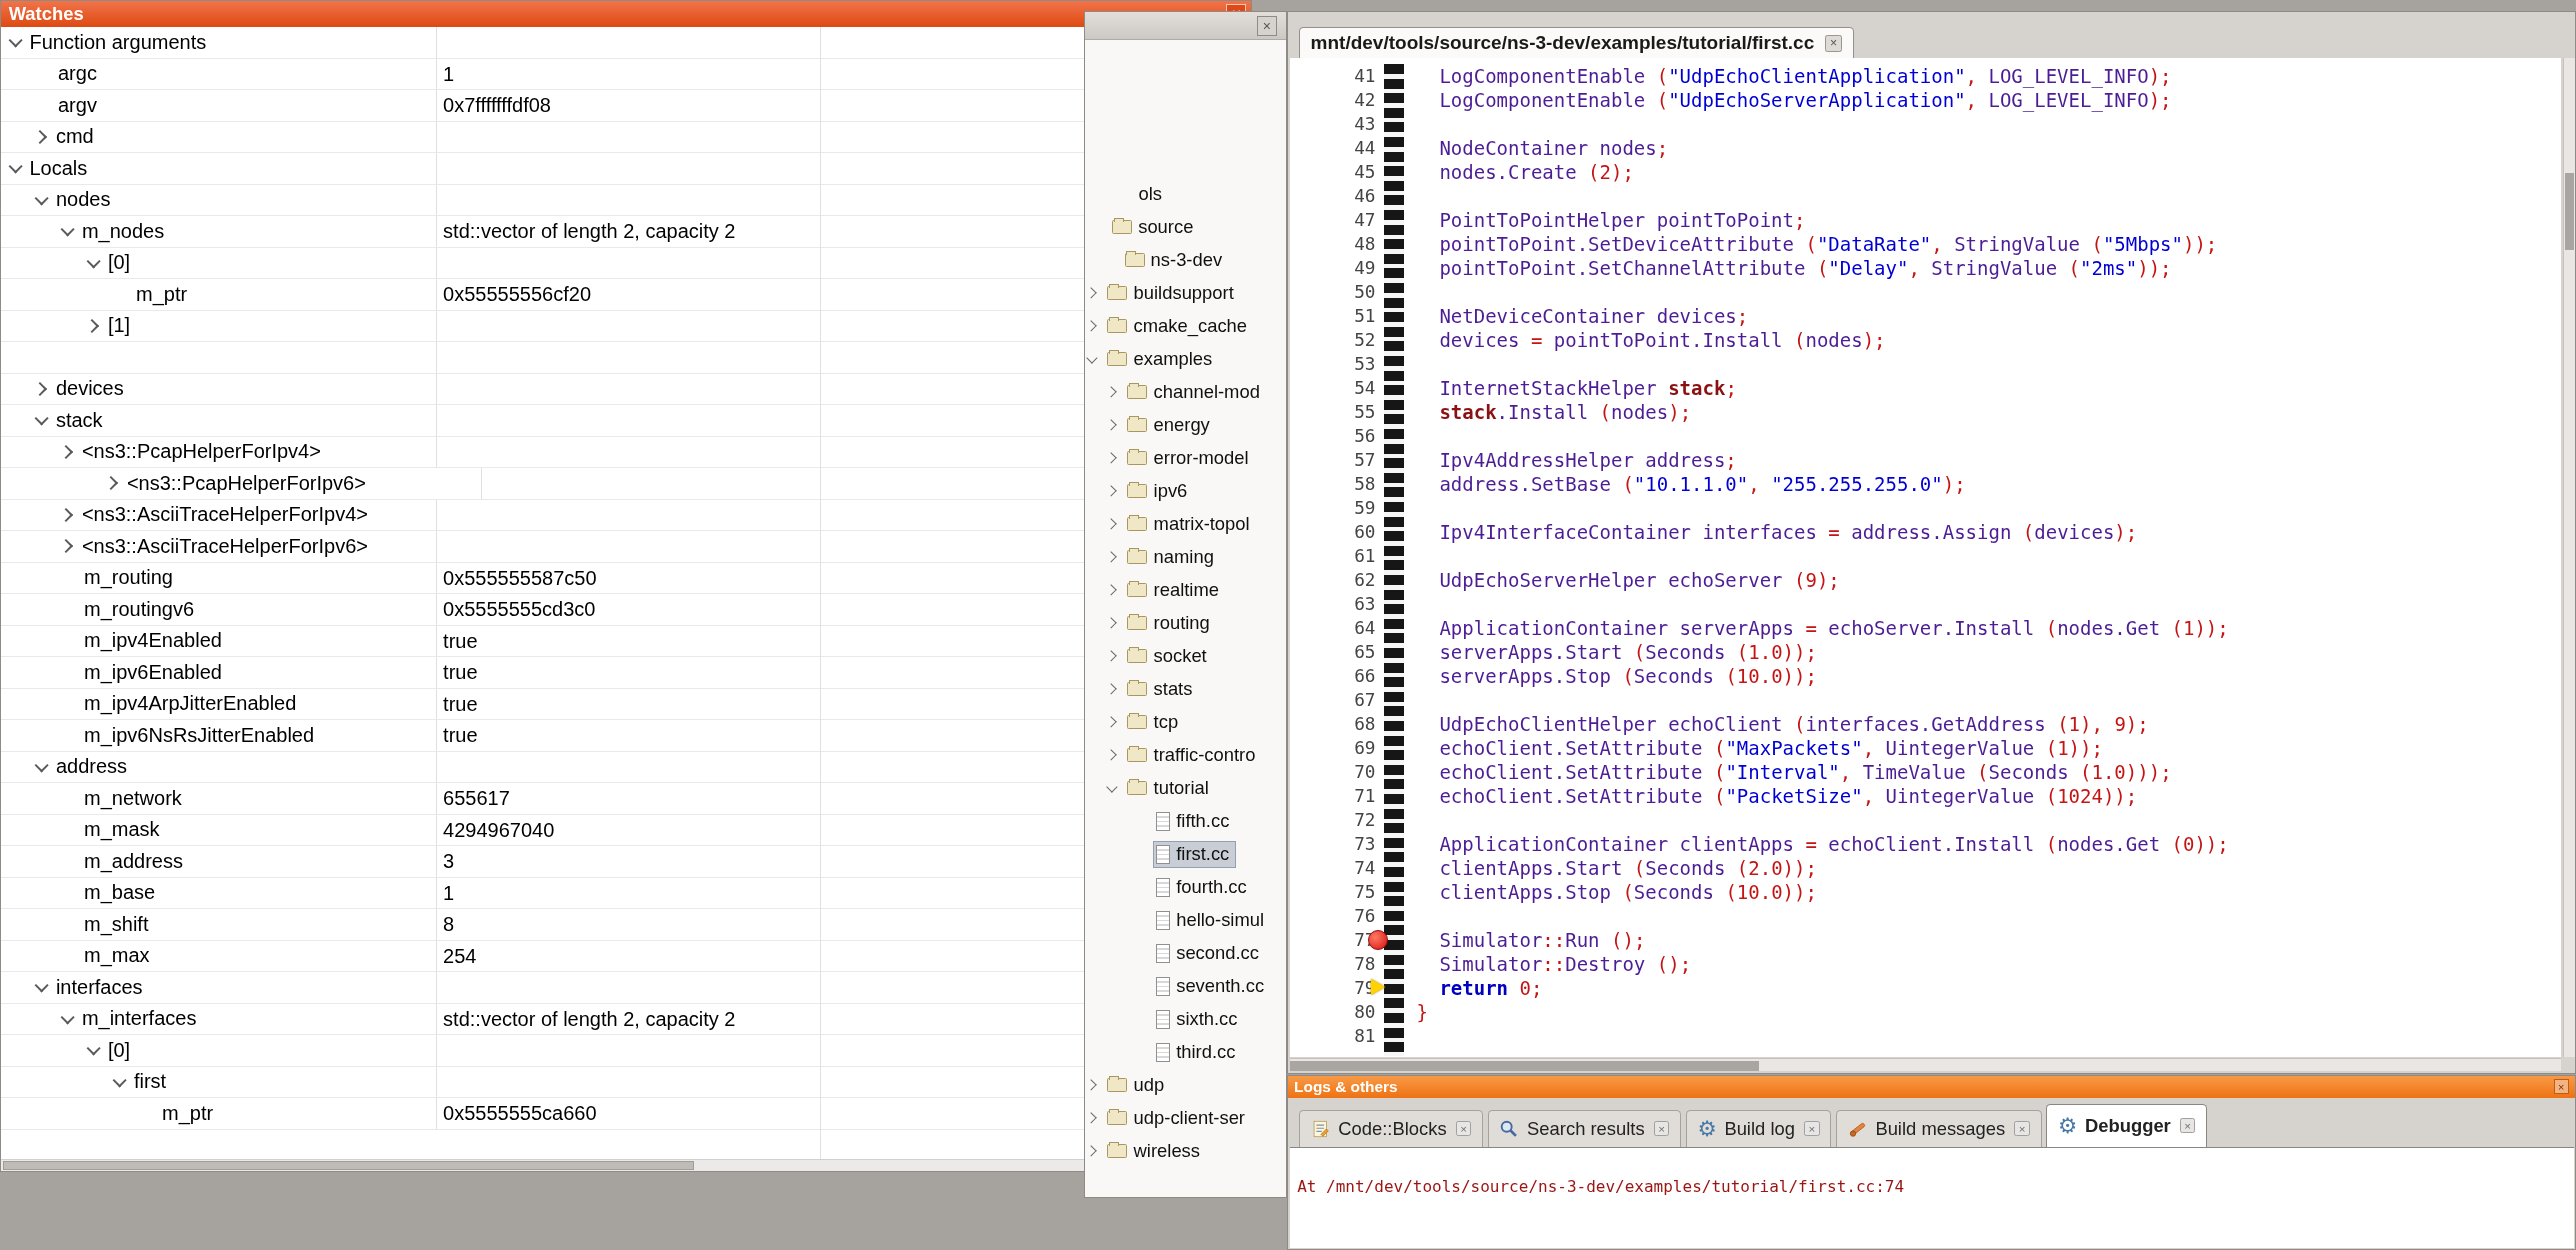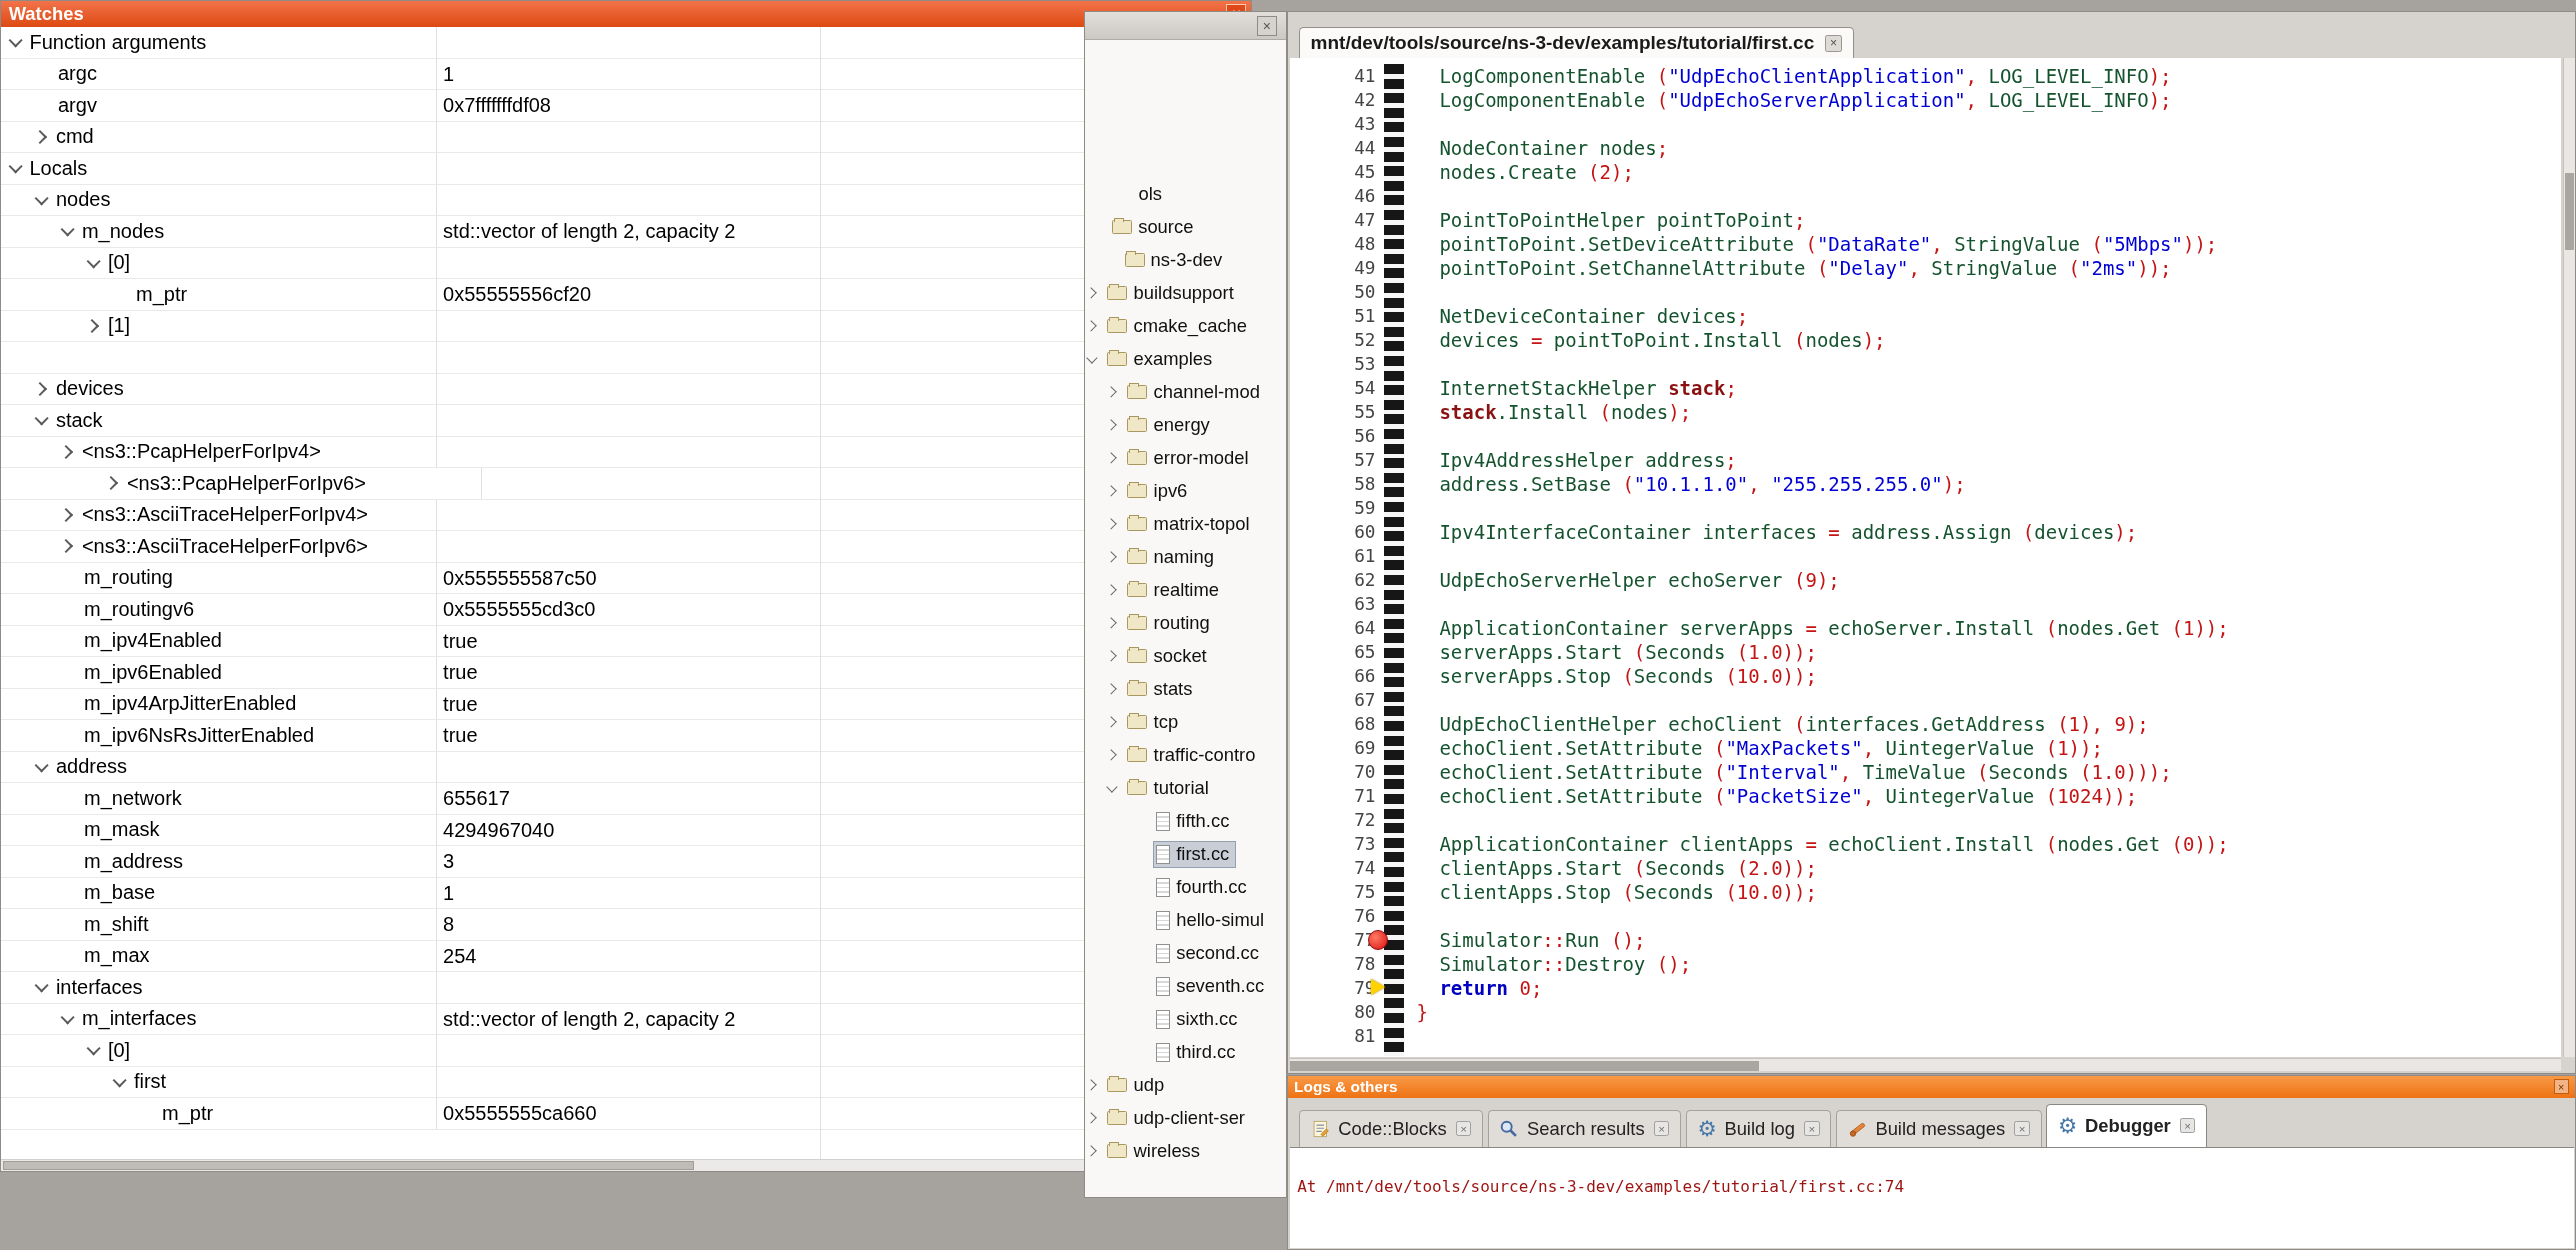--- a/index.html
+++ b/index.html
@@ -71,21 +71,21 @@
               overflow:hidden; }
   #lines { position:absolute; left:0; top:6.1px; right:0; }
   #strip { position:absolute; left:94px; top:6.1px; width:20px;
            background:repeating-linear-gradient(#161616 0 10px,#f6f6f6 10px 14.6px); }
   .cl { display:flex; height:24px; position:relative; z-index:1; }
   .lnum { flex:none; width:86px; text-align:right; font-family:"DejaVu Sans Mono", monospace;
           font-size:17.7px; line-height:24px; color:#444; }
   .lmark { flex:none; width:41px; position:relative; }
   .lcode { white-space:pre; font-family:"DejaVu Sans Mono", monospace; font-size:19px;
            line-height:24px; }
-  .tk-p { color:#14532d; }
+  .tk-p { color:#4c1d95; }
   .tk-s { color:#0000d4; }
   .tk-n { color:#c41414; }
   .tk-o { color:#c41414; }
   .tk-k { color:#0000c0; font-weight:bold; }
   .tk-v { color:#8b1212; font-weight:bold; }
   .bp { position:absolute; left:-7.7px; top:2.3px; width:20px; height:20px; border-radius:50%;
         background:radial-gradient(circle at 35% 35%, #ff7a62, #d81010); border:0.8px solid #8e0a0a; }
   .arrow { position:absolute; left:-4.6px; top:3.1px; width:0; height:0;
            border-top:8.4px solid transparent; border-bottom:8.4px solid transparent;
            border-left:14.6px solid #ffd200; filter:drop-shadow(0 0 0.8px #a07c00); }

